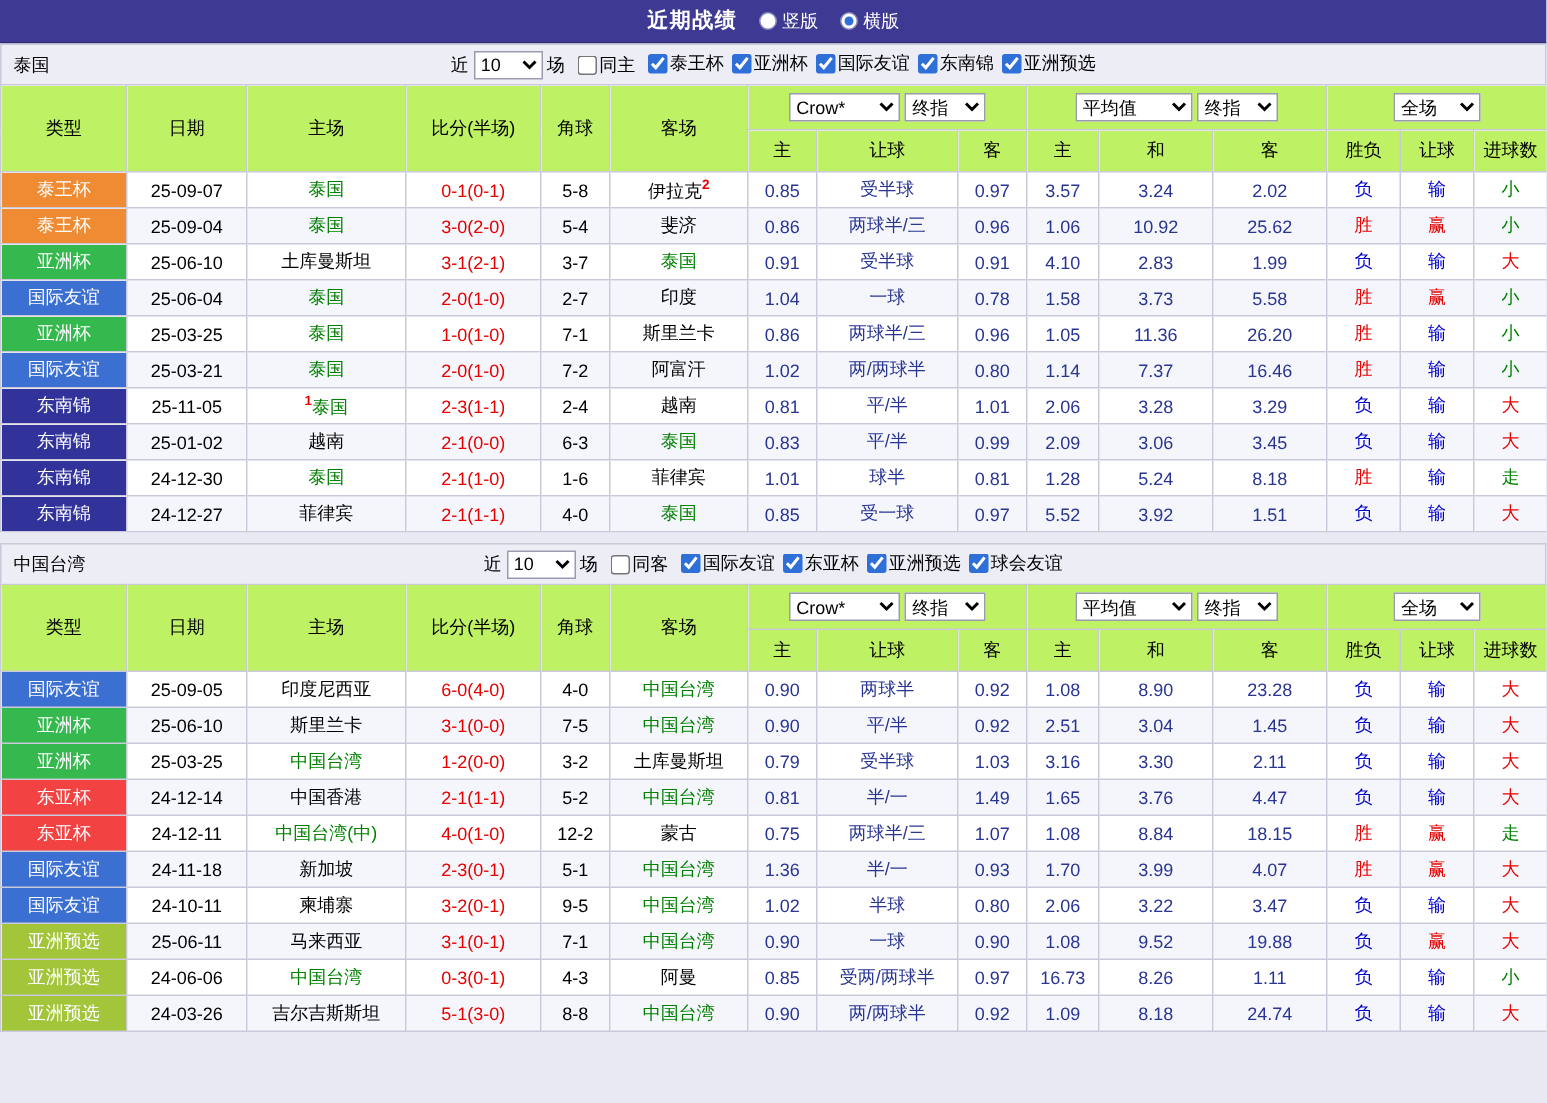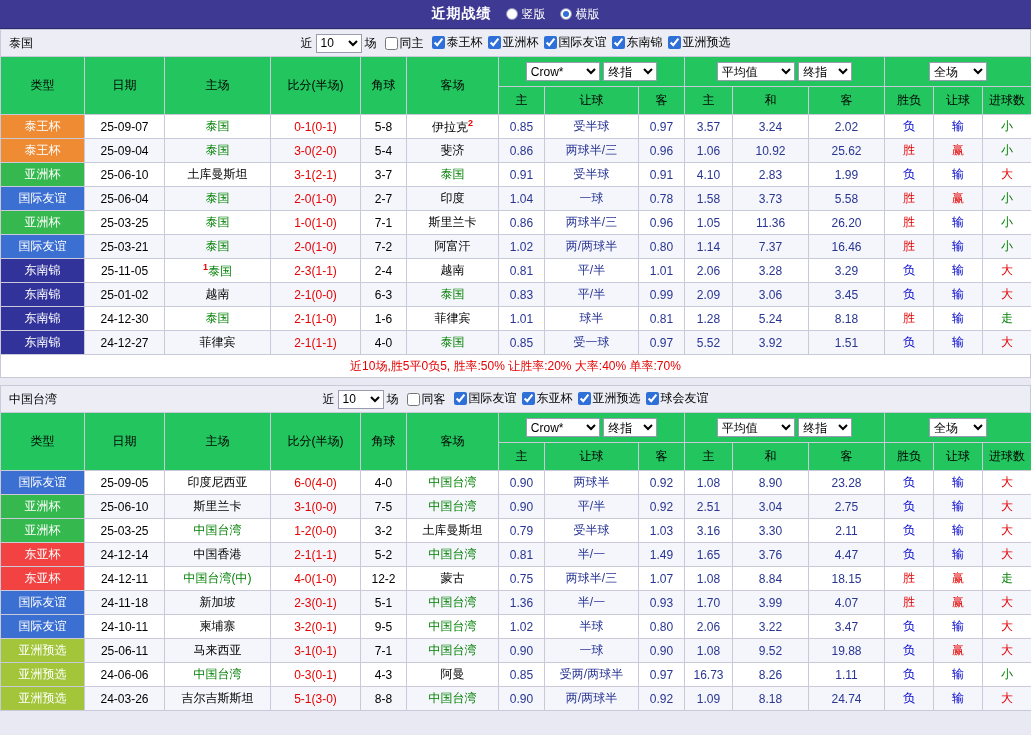--- a/index.html
+++ b/index.html
@@ -29,21 +29,21 @@
   select[data-name="recent-count-select"] { width: 46px; }
   select[data-name="odds-company-select"] { width: 74px; }
   select[data-name="final-odds-select"], select[data-name="final-odds-select-2"] { width: 54px; }
   select[data-name="average-select"] { width: 78px; }
   select[data-name="full-match-select"] { width: 58px; }
   .chk { display: inline-flex; align-items: center; gap: 2px; margin-left: 5px; cursor: pointer; }
   input[type="checkbox"] { width: 13px; height: 13px; accent-color: #2f6fd8; margin: 0; }
   
   table { border-collapse: collapse; table-layout: fixed; width: 1031px; background: #fff; }
   th, td { border: 1px solid #c9c9da; text-align: center; overflow: hidden; white-space: nowrap; padding: 0 1px; }
-  thead th { background: #22c55e; font-weight: normal; }
+  thead th { background: #bef264; font-weight: normal; }
   thead tr.sel-row th { height: 30px; }
   thead tr.sub-row th { height: 28px; }
   tbody td { height: 24px; }
   tbody tr:nth-child(even) { background: #f5f6fb; }
   td.type-cell { color: #fff; }
   td.team-cell.hl { color: #008000; }
   td.score-cell { color: #e60000; }
   td.odds-cell { color: #283593; }
   .rank { color: #e60000; font-size: 9px; vertical-align: super; font-weight: bold; }
   .summary {
@@ -312,21 +312,20 @@
           <td class="odds-cell" data-name="away-odds">0.97</td>
           <td class="odds-cell" data-name="avg-home">5.52</td>
           <td class="odds-cell" data-name="avg-draw">3.92</td>
           <td class="odds-cell" data-name="avg-away">1.51</td>
           <td class="outcome-cell" data-name="result" style="color: rgb(0, 0, 204);">负</td>
           <td class="outcome-cell" data-name="handicap-result" style="color: rgb(0, 0, 204);">输</td>
           <td class="outcome-cell" data-name="goals-result" style="color: rgb(230, 0, 0);">大</td>
         </tr>
       </tbody>
   </table>
-  <div class="summary" data-name="summary-line">近10场,胜5平0负5, 胜率:50% 让胜率:20% 大率:40% 单率:70%</div>
 </section>
 
 <div class="gap" data-name="section-gap"></div>
 
 <section class="block" data-name="team-section-chinese-taipei">
   <div class="filter-row" data-name="filter-row">
     <span class="team-name" data-name="team-name">中国台湾</span>
     <span class="filter-controls" data-name="filter-controls">
       <span data-name="recent-label-pre">近</span>
       <select data-name="recent-count-select"><option>10</option></select>
@@ -423,21 +422,21 @@
           <td class="date-cell" data-name="match-date">25-06-10</td>
           <td class="team-cell" data-name="home-team">斯里兰卡</td>
           <td class="score-cell" data-name="score">3-1(0-0)</td>
           <td class="corner-cell" data-name="corners">7-5</td>
           <td class="team-cell hl" data-name="away-team">中国台湾</td>
           <td class="odds-cell" data-name="home-odds">0.90</td>
           <td class="odds-cell" data-name="handicap-line">平/半</td>
           <td class="odds-cell" data-name="away-odds">0.92</td>
           <td class="odds-cell" data-name="avg-home">2.51</td>
           <td class="odds-cell" data-name="avg-draw">3.04</td>
-          <td class="odds-cell" data-name="avg-away">2.75</td>
+          <td class="odds-cell" data-name="avg-away">1.45</td>
           <td class="outcome-cell" data-name="result" style="color: rgb(0, 0, 204);">负</td>
           <td class="outcome-cell" data-name="handicap-result" style="color: rgb(0, 0, 204);">输</td>
           <td class="outcome-cell" data-name="goals-result" style="color: rgb(230, 0, 0);">大</td>
         </tr>
         <tr data-name="match-row">
           <td class="type-cell" data-name="competition-badge" style="background: rgb(53, 184, 78);">亚洲杯</td>
           <td class="date-cell" data-name="match-date">25-03-25</td>
           <td class="team-cell hl" data-name="home-team">中国台湾</td>
           <td class="score-cell" data-name="score">1-2(0-0)</td>
           <td class="corner-cell" data-name="corners">3-2</td>

